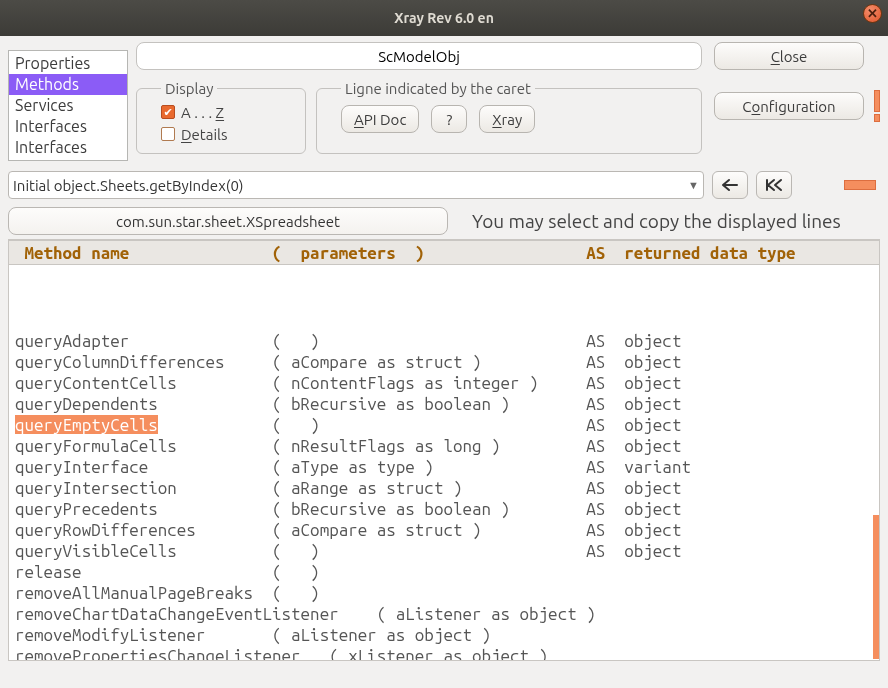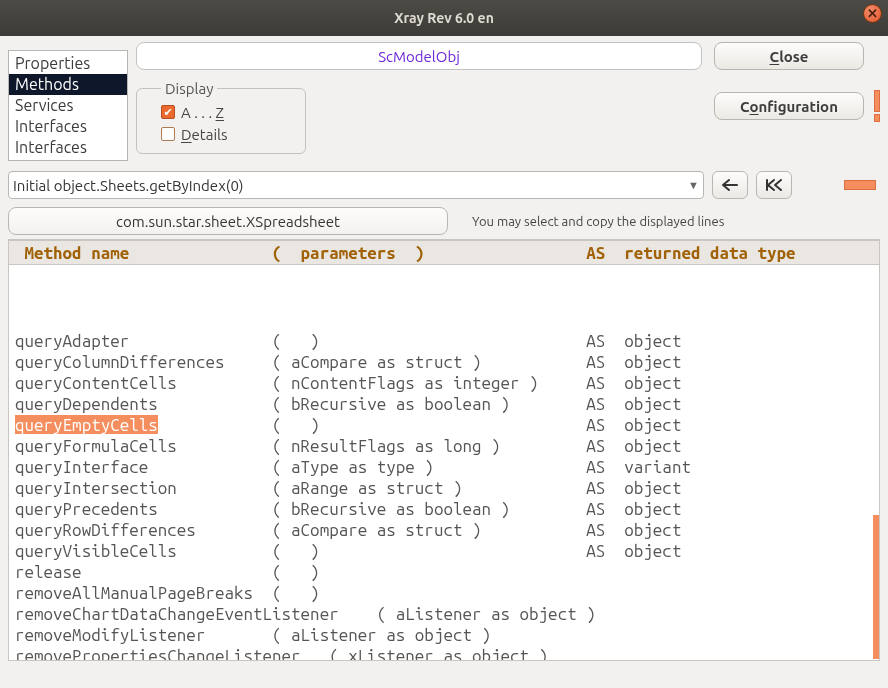--- a/index.html
+++ b/index.html
@@ -47,31 +47,31 @@
   .row { display: flex; gap: 8px; }
   .tablist {
     width: 120px;
     border: 1px solid #b6b6b3;
     background: #fff;
     font-size: 16px;
     padding: 2px 0;
     margin-top: 8px;
   }
   .tablist div { padding: 0 6px; line-height: 21px; cursor: pointer; }
-  .tablist .sel { background: #0f172a; color: #fff; }
+  .tablist .sel { background: #8b5cf6; color: #fff; }
   .obj-display {
     flex: 1;
     height: 28px;
     border: 1px solid #c4c2bf;
     border-radius: 8px;
     background: #fff;
     display: flex;
     align-items: center;
     justify-content: center;
-    color: #6d28d9;
+    color: #000000;
     font-size: 15px;
   }
   .btn {
     border: 1px solid #b8b5b0;
     background: linear-gradient(#fdfcfb, #ece9e4);
     border-radius: 8px;
     padding: 4px 12px;
     font-size: 15px;
     color: #3c3c3c;
     display: inline-flex;
@@ -90,40 +90,40 @@
   legend { padding: 0 4px; color: #555; font-size: 15px; }
   .check-row { display:flex; align-items:center; gap:6px; font-size:15px; color:#444; height:22px;}
   .chk {
     width: 14px; height: 14px; border:1px solid #b07a50; border-radius:2px;
     display:inline-flex; align-items:center; justify-content:center;
     background:#fff; font-size:11px; color:#fff;
   }
   .chk.on { background:#e96a2f; border-color:#b84d20; }
   .u { text-decoration: underline; text-underline-offset: 2px; }
   .caret-buttons { display:flex; gap:12px; margin-top:4px; }
-  .right-col { display:flex; flex-direction:column; gap:20px; align-items:flex-start; position:relative;font-weight:bold;}
+  .right-col { display:flex; flex-direction:column; gap:20px; align-items:flex-start; position:relative;}
   .mini-orange { width:6px; height:22px; background:#f58e5e; border:1px solid #dd6e3f;}
   .drop {
     flex:1; height:28px; border:1px solid #bab7b3; border-radius:4px; background:#fff;
     display:flex; align-items:center; justify-content:space-between; padding:0 4px;
     font-size:15px; color:#333;
   }
   .drop .arrow { font-size:11px; color:#666; }
   .navbtn {
     width:36px; height:28px; border:1px solid #bab7b3; border-radius:6px;
     background:linear-gradient(#fdfcfb,#ece9e4); display:flex; align-items:center;
     justify-content:center; font-size:16px; color:#333; cursor:pointer;
   }
   .orange-bar { width:32px; height:10px; background:#f58e5e; border:1px solid #dd6e3f; }
   .iface-box {
     width: 440px; height:28px; border:1px solid #bab7b3; border-radius:8px;
     background:linear-gradient(#fdfcfb,#f4f2ef);
     display:flex; align-items:center; justify-content:center; font-size:15px; color:#333;
   }
-  .hint { font-size:13px; color:#444; }
+  .hint { font-size:19px; color:#444; }
   .grid-header {
     background:#eae7e3; border-top:1px solid #c9c6c2; border-bottom:1px solid #c9c6c2;
     font-family:"Ubuntu Mono","DejaVu Sans Mono",monospace; font-size:17px;
     color:#a16207; font-weight:bold; padding:2px 6px; white-space:pre;
   }
   .grid-body {
     background:#fff; border-top:none; font-family:"Ubuntu Mono","DejaVu Sans Mono",monospace;
     font-size:17px; color:#555; line-height:21px; padding: 2px 0 0 6px;
     height: 395px; overflow:hidden; position:relative; white-space:pre;
   }
@@ -159,20 +159,34 @@
               <legend>Display</legend>
               <div class="check-row">
                 <span class="chk on">✔</span>
                 <span><span>A . . . </span><span class="u">Z</span></span>
               </div>
               <div class="check-row">
                 <span class="chk"></span>
                 <span><span class="u">D</span><span>etails</span></span>
               </div>
             </fieldset>
+            <fieldset style="flex:1;">
+              <legend>Ligne indicated by the caret</legend>
+              <div class="caret-buttons">
+                <div class="btn">
+                    <span class="u">A</span>
+                    <span>PI Doc</span>
+                  </div>
+                <div class="btn" style="width:36px;">?</div>
+                <div class="btn">
+                    <span class="u">X</span>
+                    <span>ray</span>
+                  </div>
+              </div>
+            </fieldset>
           </div>
         </div>
         <div class="right-col">
           <div style="display:flex; align-items:center; gap:10px;">
             <div class="btn btn-wide">
                 <span><span class="u">C</span>lose</span>
               </div>
           </div>
           <div style="display:flex; align-items:center; gap:10px;">
             <div class="btn btn-wide">

